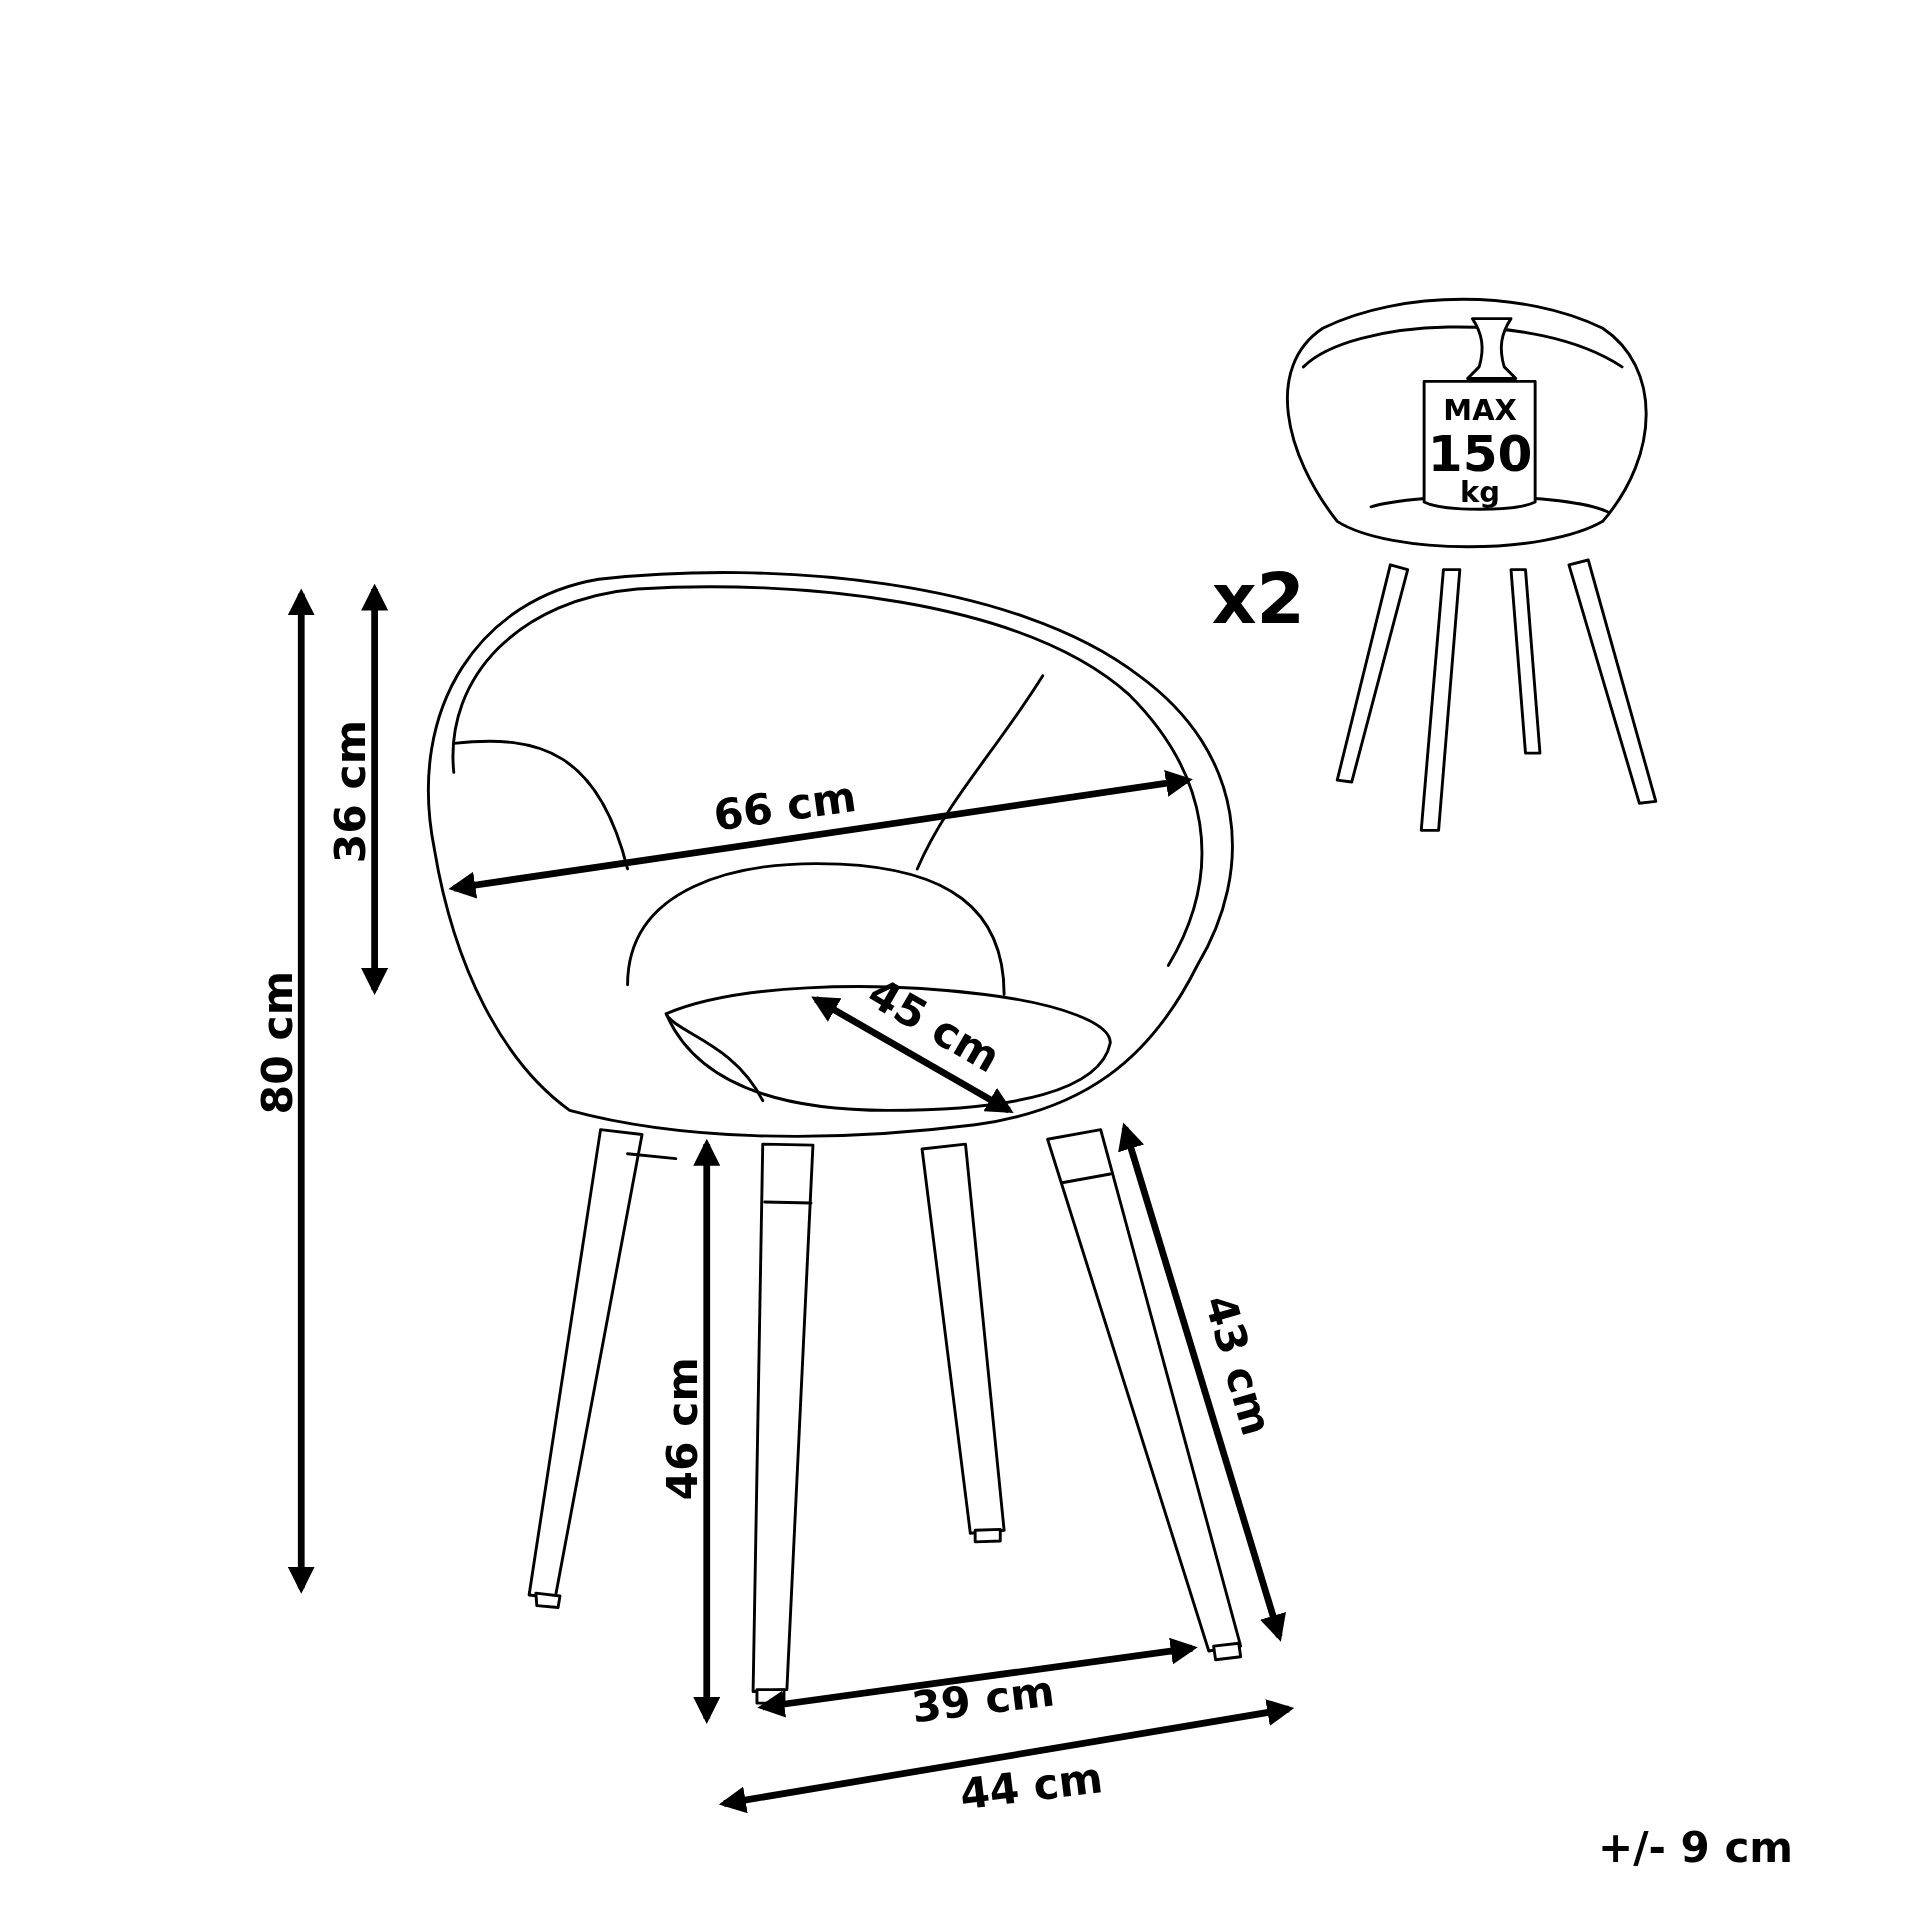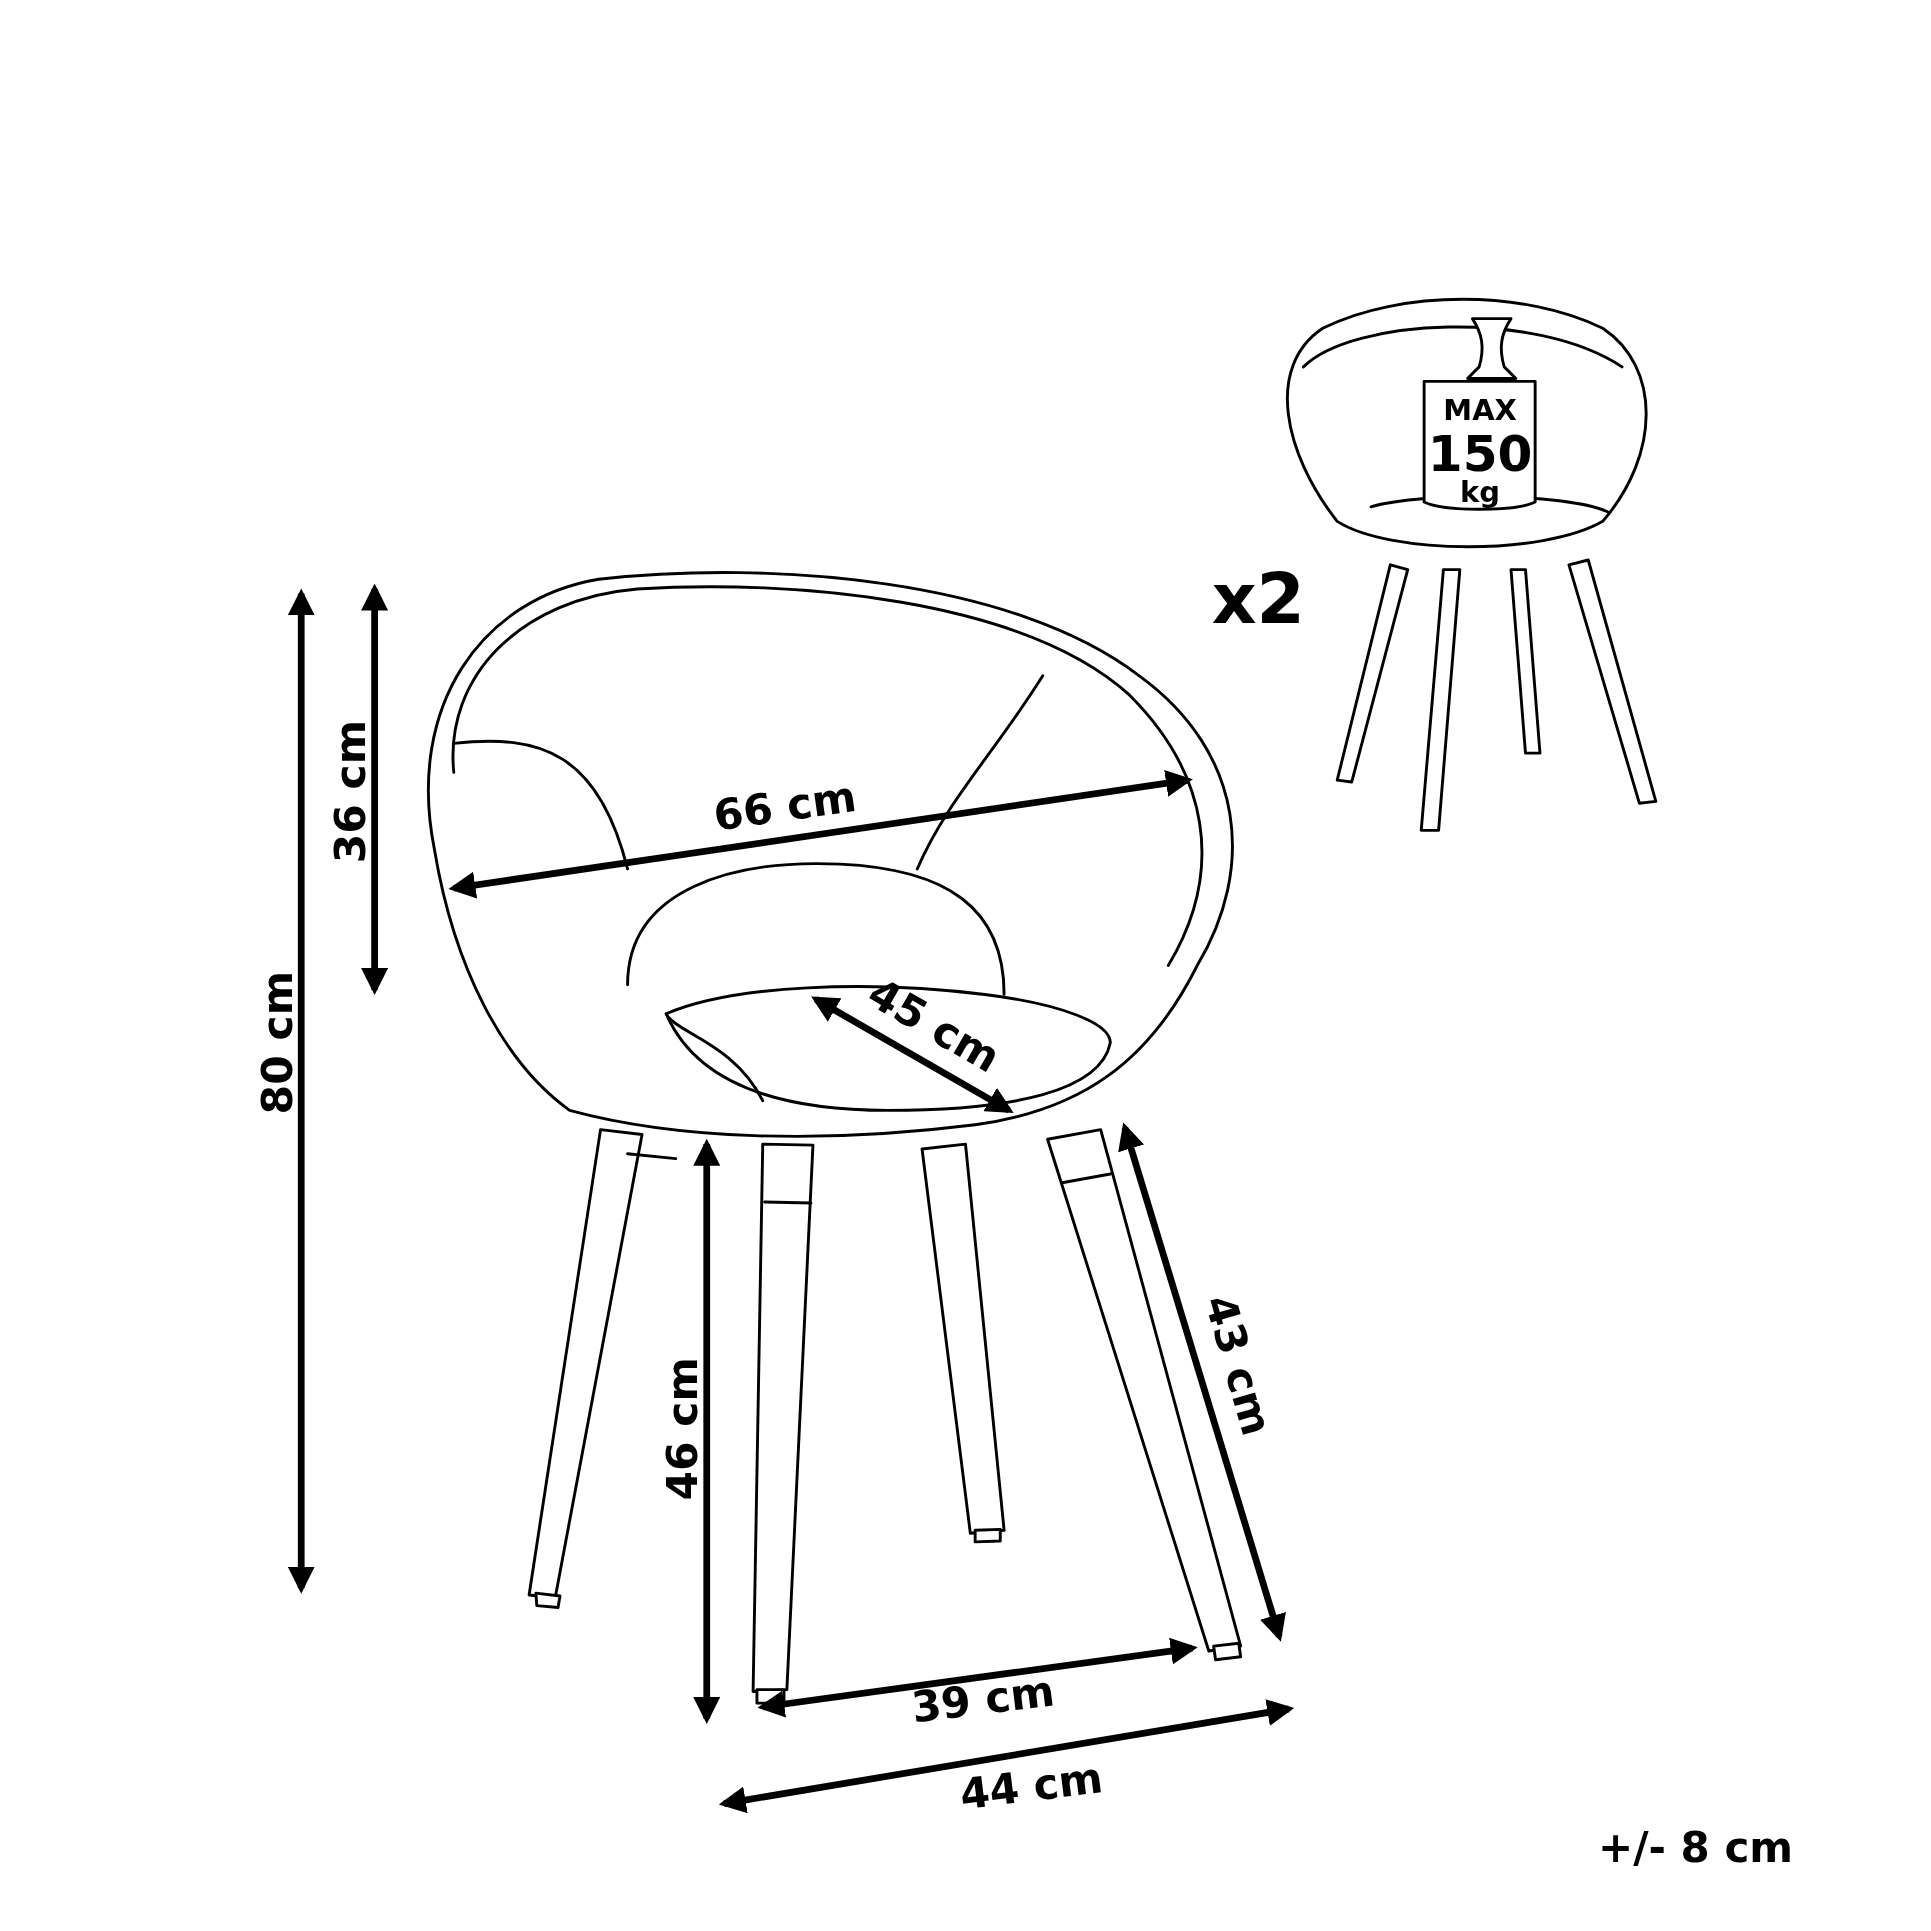--- a/index.html
+++ b/index.html
@@ -92,14 +92,14 @@
   <g>
     <path class="olw" d="M1525,330 L1565,330 C1555,345 1552,360 1558,380 L1570,392 L1520,392 L1532,380 C1538,360 1535,345 1525,330 Z"></path>
     <path class="olw" d="M1475,395 L1590,395 L1590,520 C1570,530 1495,530 1475,520 Z"></path>
     <text class="lbl" x="1533" y="435" font-size="30" text-anchor="middle">MAX</text>
     <text class="lbl" x="1533" y="488" font-size="52" text-anchor="middle">150</text>
     <text class="lbl" x="1533" y="520" font-size="30" text-anchor="middle">kg</text>
   </g>
   <text class="lbl" x="1255" y="645" font-size="72">x2</text>
 </svg>
 
-<div class="tol">+/- 8 cm</div>
+<div class="tol">+/- 9 cm</div>
 
 
 </body></html>

